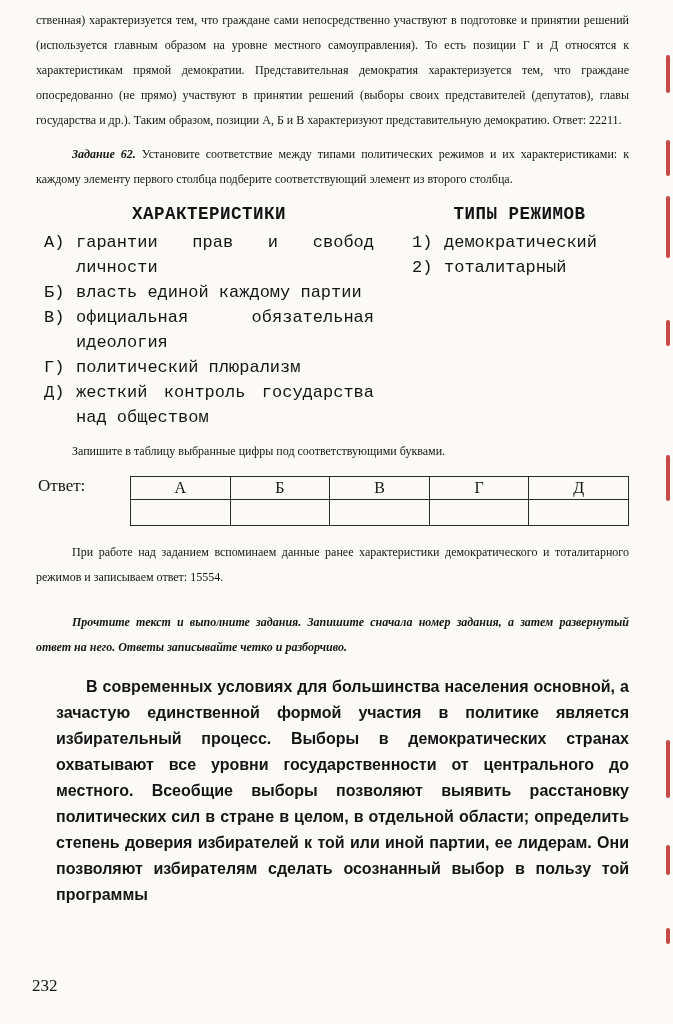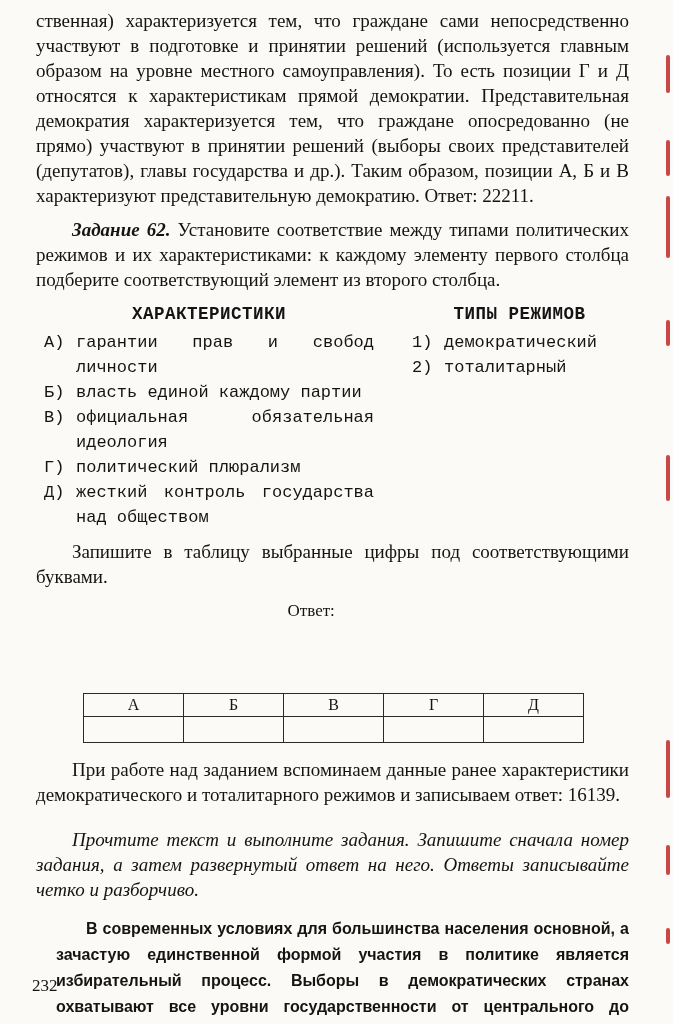--- a/index.html
+++ b/index.html
@@ -11,30 +11,30 @@
     font-family: "Liberation Serif", serif;
     position: relative;
     overflow: hidden;
   }
   .page {
     padding: 8px 44px 0 36px;
     position: relative;
   }
   p { margin: 0; }
   .para {
-    font-size: 19px;
+    font-size: 12px;
     line-height: 25px;
     text-align: justify;
   }
   .indent { text-indent: 36px; }
   .mt-sm { margin-top: 9px; }
   .mt-md { margin-top: 14px; }
   .mt-lg { margin-top: 20px; }
   .bold { font-weight: bold; font-style: italic; }
-  .italic { font-style: italic; }
+  .italic { font-style: italic; font-weight: bold; }
 
   
   .match {
     display: flex;
     margin-top: 10px;
     font-family: Liberation Mono, monospace;
   }
   .match-col.left { width: 330px; margin-left: 8px; }
   .match-col.right { width: 215px; margin-left: 38px; }
   .col-title {
@@ -55,24 +55,23 @@
     flex: 0 0 32px;
   }
   .match-item .mtext {
     flex: 1;
     text-align: justify;
   }
 
   
   .answer-row {
     display: flex;
-    align-items: center;
+    align-items: flex-start;
     margin-top: 12px;
     margin-left: 2px;
-    flex-direction: column;
   }
   .answer-label {
     width: 92px;
     flex: 0 0 92px;
     font-size: 17px;
   }
   table.answer-table {
     border-collapse: collapse;
     width: 501px;
     table-layout: fixed;
@@ -175,21 +174,21 @@
         <td></td>
         <td></td>
         <td></td>
         <td></td>
         <td></td>
       </tr>
     </tbody>
       </table>
   </div>
 
-  <p class="para indent mt-md">При работе над заданием вспоминаем данные ранее характеристики демократического и тоталитарного режимов и записываем ответ: 16139.</p>
+  <p class="para indent mt-md">При работе над заданием вспоминаем данные ранее характеристики демократического и тоталитарного режимов и записываем ответ: 15554.</p>
 
   <p class="para indent italic mt-lg">Прочтите текст и выполните задания. Запишите сначала номер задания, а затем развернутый ответ на него. Ответы записывайте четко и разборчиво.</p>
 
   <p class="excerpt indent mt-md">В современных условиях для большинства населения основной, а зачастую единственной формой участия в политике является избирательный процесс. Выборы в демократических странах охватывают все уровни государственности от центрального до местного. Всеобщие выборы позволяют выявить расстановку политических сил в стране в целом, в отдельной области; определить степень доверия избирателей к той или иной партии, ее лидерам. Они позволяют избирателям сделать осознанный выбор в пользу той программы</p>
 
 </div>
 
 <div class="page-number">232</div>
 
 <div class="scan-mark" style="left:666px; top:55px;  height:38px;"></div>

